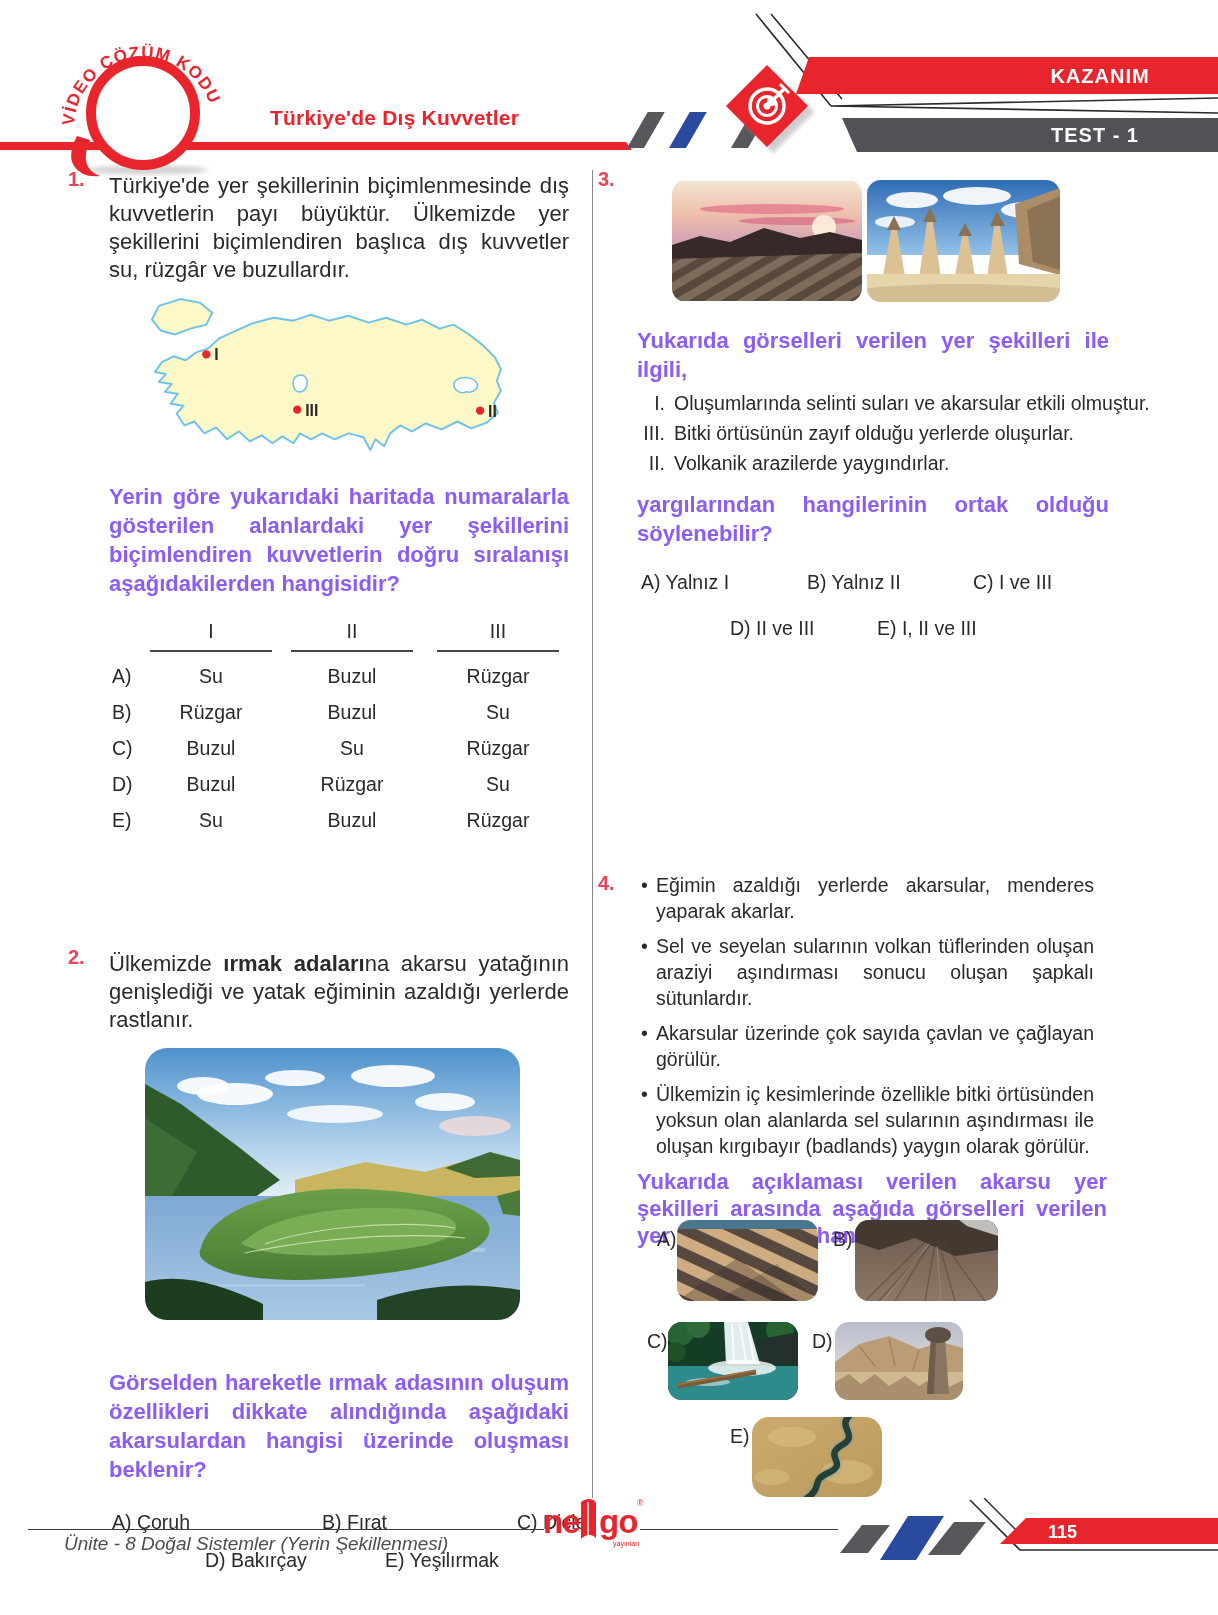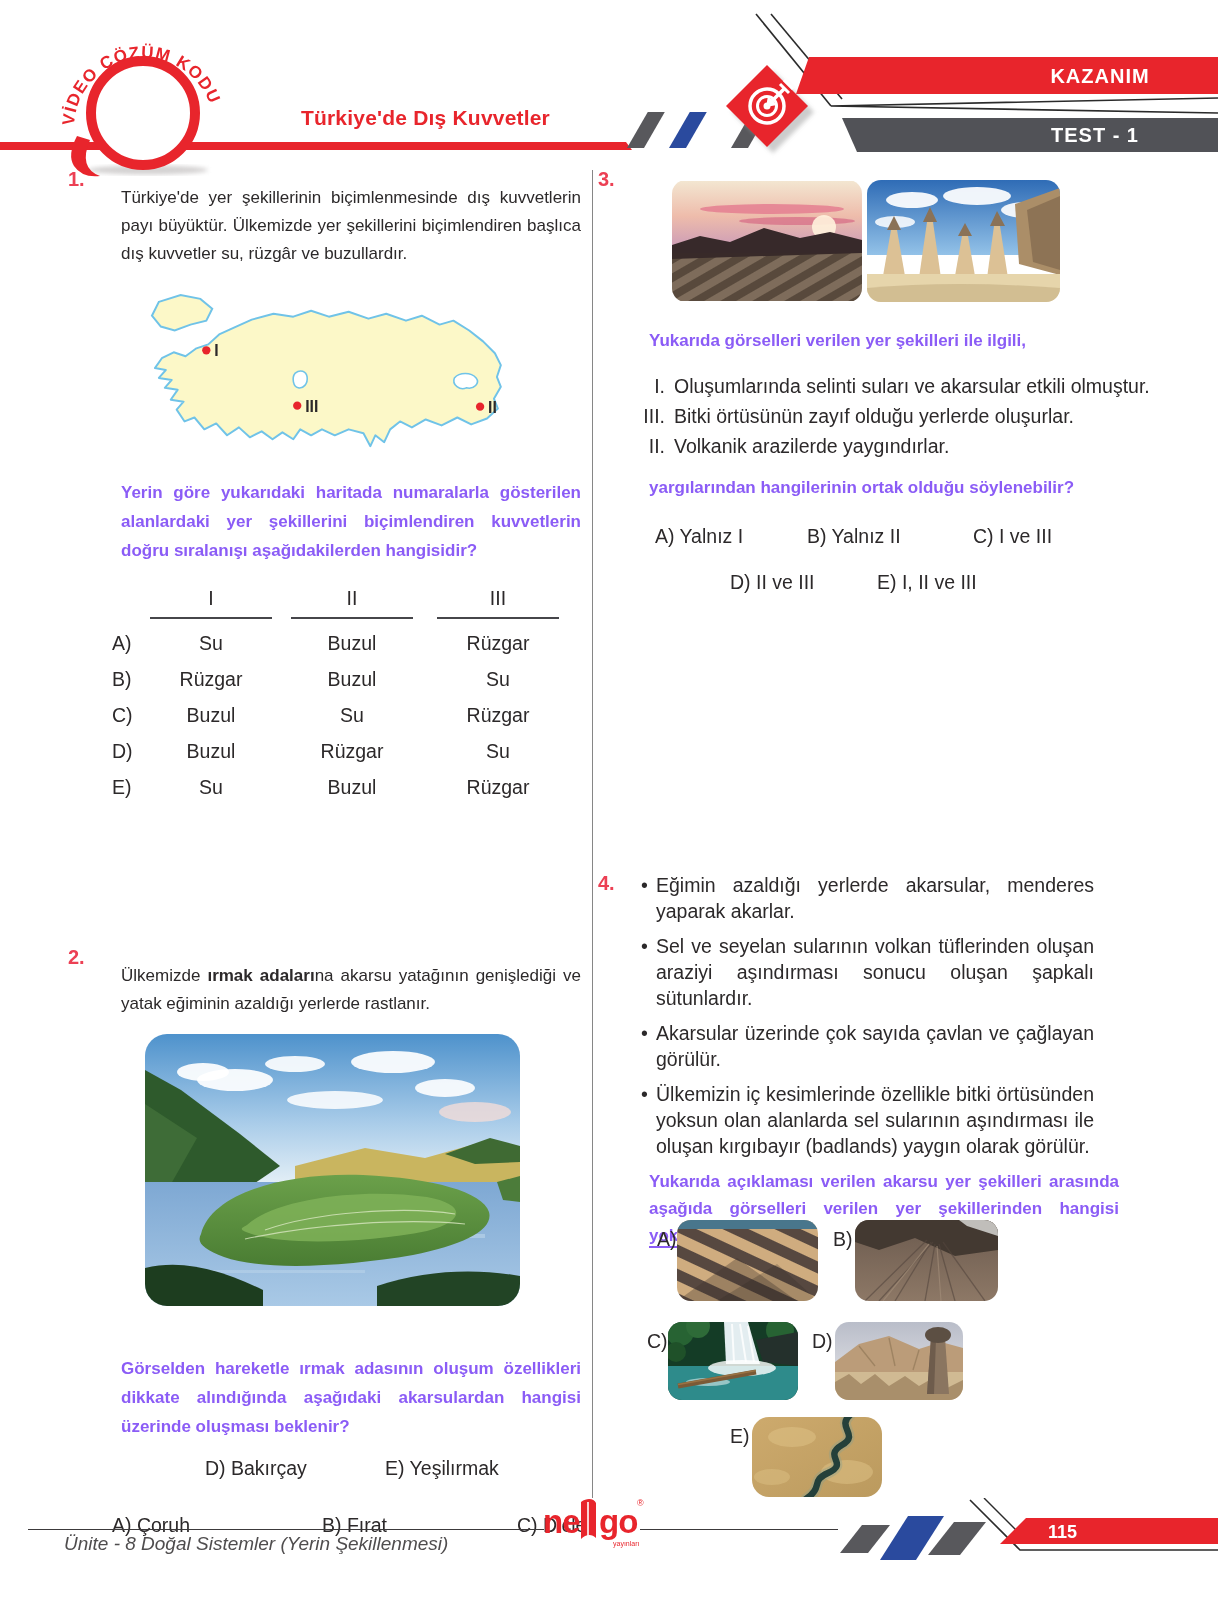--- a/index.html
+++ b/index.html
@@ -4,30 +4,30 @@
 <style>
   html,body{margin:0;padding:0;background:#fff}
   .page{position:relative;width:1218px;height:1615px;background:#fff;overflow:hidden;
         font-family:"Liberation Sans",sans-serif;color:#2c292a}
   .abs{position:absolute}
   svg text{font-family:"Liberation Sans",sans-serif}
 
   
   .red-line{left:0;top:142px;width:632px;height:8px;background:#e8252c;
             clip-path:polygon(0 0,626px 0,632px 100%,0 100%)}
-  .topic{left:270px;top:106px;width:280px;text-align:right;color:#e8252c;
+  .topic{left:270px;top:106px;width:280px;text-align:left;color:#e8252c;
          font-weight:bold;font-size:21px;letter-spacing:.2px}
   .stripe{width:17px;height:36px;transform-origin:bottom left;transform:skewX(-30deg)}
   .divider{left:592px;top:170px;height:1328px;border-left:1.5px solid #868686}
 
   
   .qrow{display:flex}
   .qnum{flex:none;width:45px;color:#ec4054;font-weight:bold;font-size:20px;padding-left:8px;box-sizing:border-box}
   .qnum.r{width:41px;padding-left:6px}
-  .body{font-size:17px;line-height:28px;text-align:justify;margin:16px;color:#2c292a}
+  .body{font-size:22px;line-height:28px;text-align:justify;margin:4px;color:#2c292a}
   .bold{font-weight:bold;color:#8b5cf6;line-height:29px}
   .photo{overflow:hidden;border-radius:14px}
   .photo svg{display:block;width:100%;height:100%}
   .optrow{position:relative;height:30px;font-size:19.5px}
   .opt{position:absolute;white-space:nowrap;top:0}
 
   
   .t1{margin:22px 0 0 7px;font-size:19.5px}
   .t1 .tr{display:flex;align-items:baseline;margin-top:13px}
   .t1 .lb{width:34px}
@@ -213,28 +213,28 @@
             <path d="M 102,191 C 132,163 222,154 282,163 C 320,170 322,187 282,197 C 222,209 142,211 110,201
                      C 94,196 94,195 102,191 Z" fill="#7fb258" opacity=".85"></path>
             <path d="M 120,196 C 170,178 260,172 310,180 M 100,205 C 170,190 260,184 320,190" stroke="#d8e6c0" stroke-width="1.2" fill="none" opacity=".8"></path>
             <path d="M 0,234 C 40,224 80,238 118,256 L 118,272 L 0,272 Z" fill="#1d3d1f"></path>
             <path d="M 232,252 C 280,236 330,234 375,242 L 375,272 L 232,272 Z" fill="#224425"></path>
           </svg>
         </div>
 
         <p class="body bold" style="width:460px;margin-top:48px">Görselden hareketle ırmak adasının oluşum özellikleri dikkate alındığında aşağıdaki akarsulardan hangisi üzerinde oluşması beklenir?</p>
 
-        <div class="optrow" style="margin-top:8px">
-          <span class="opt" style="left:100px">D) Bakırçay</span>
-          <span class="opt" style="left:280px">E) Yeşilırmak</span>
-        </div>
         <div class="optrow" style="margin-top:27px">
           <span class="opt" style="left:7px">A) Çoruh</span>
           <span class="opt" style="left:217px">B) Fırat</span>
           <span class="opt" style="left:412px">C) Dicle</span>
+        </div>
+        <div class="optrow" style="margin-top:8px">
+          <span class="opt" style="left:100px">D) Bakırçay</span>
+          <span class="opt" style="left:280px">E) Yeşilırmak</span>
         </div>
       </div>
     </div>
   </section>
 
   <section class="abs" style="left:592px;top:168px;width:602px">
     <div class="qrow">
       <div class="qnum r">3.</div>
       <div>
 
@@ -307,21 +307,21 @@
           </div>
           <div class="item">
             <span class="rn">II.</span>
             <span>Volkanik arazilerde yaygındırlar.</span>
           </div>
         </div>
 
         <p class="body bold" style="width:472px;margin-top:12px">yargılarından hangilerinin ortak olduğu söylenebilir?</p>
 
         <div class="optrow" style="margin-top:23px">
-          <span class="opt" style="left:22px">A) Yalnız I</span>
+          <span class="opt" style="left:8px">A) Yalnız I</span>
           <span class="opt" style="left:174px">B) Yalnız II</span>
           <span class="opt" style="left:340px">C) I ve III</span>
         </div>
         <div class="optrow" style="margin-top:16px">
           <span class="opt" style="left:97px">D) II ve III</span>
           <span class="opt" style="left:244px">E) I, II ve III</span>
         </div>
       </div>
     </div>
   </section>

